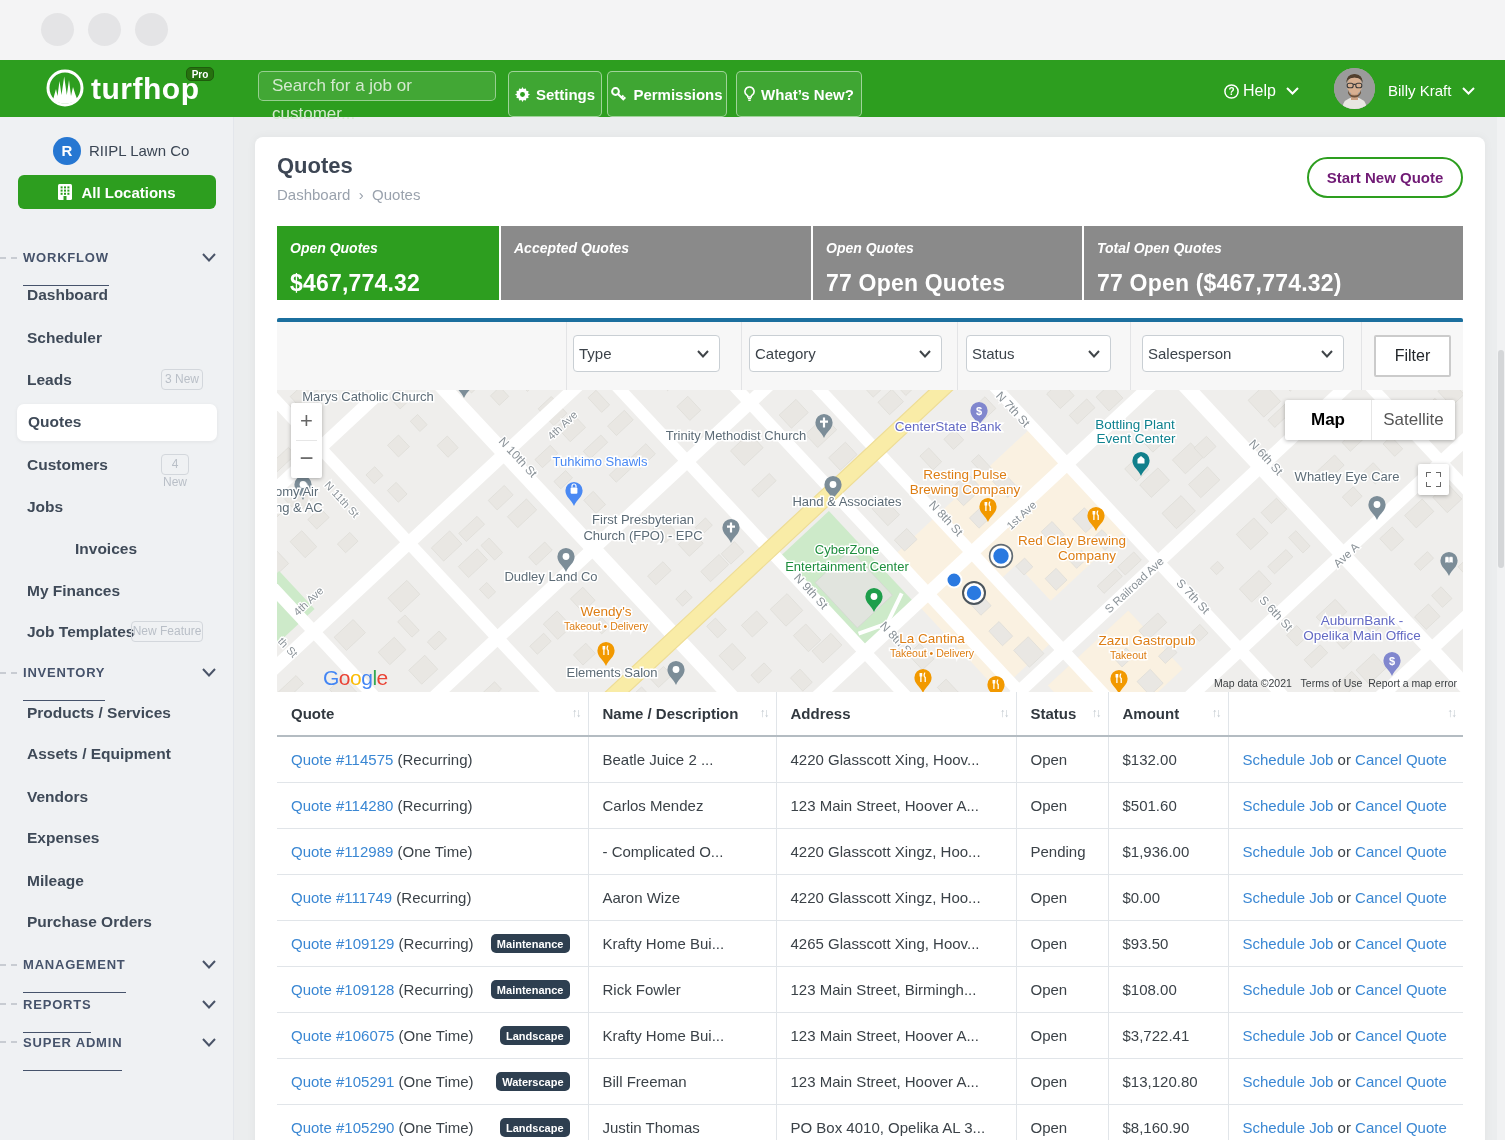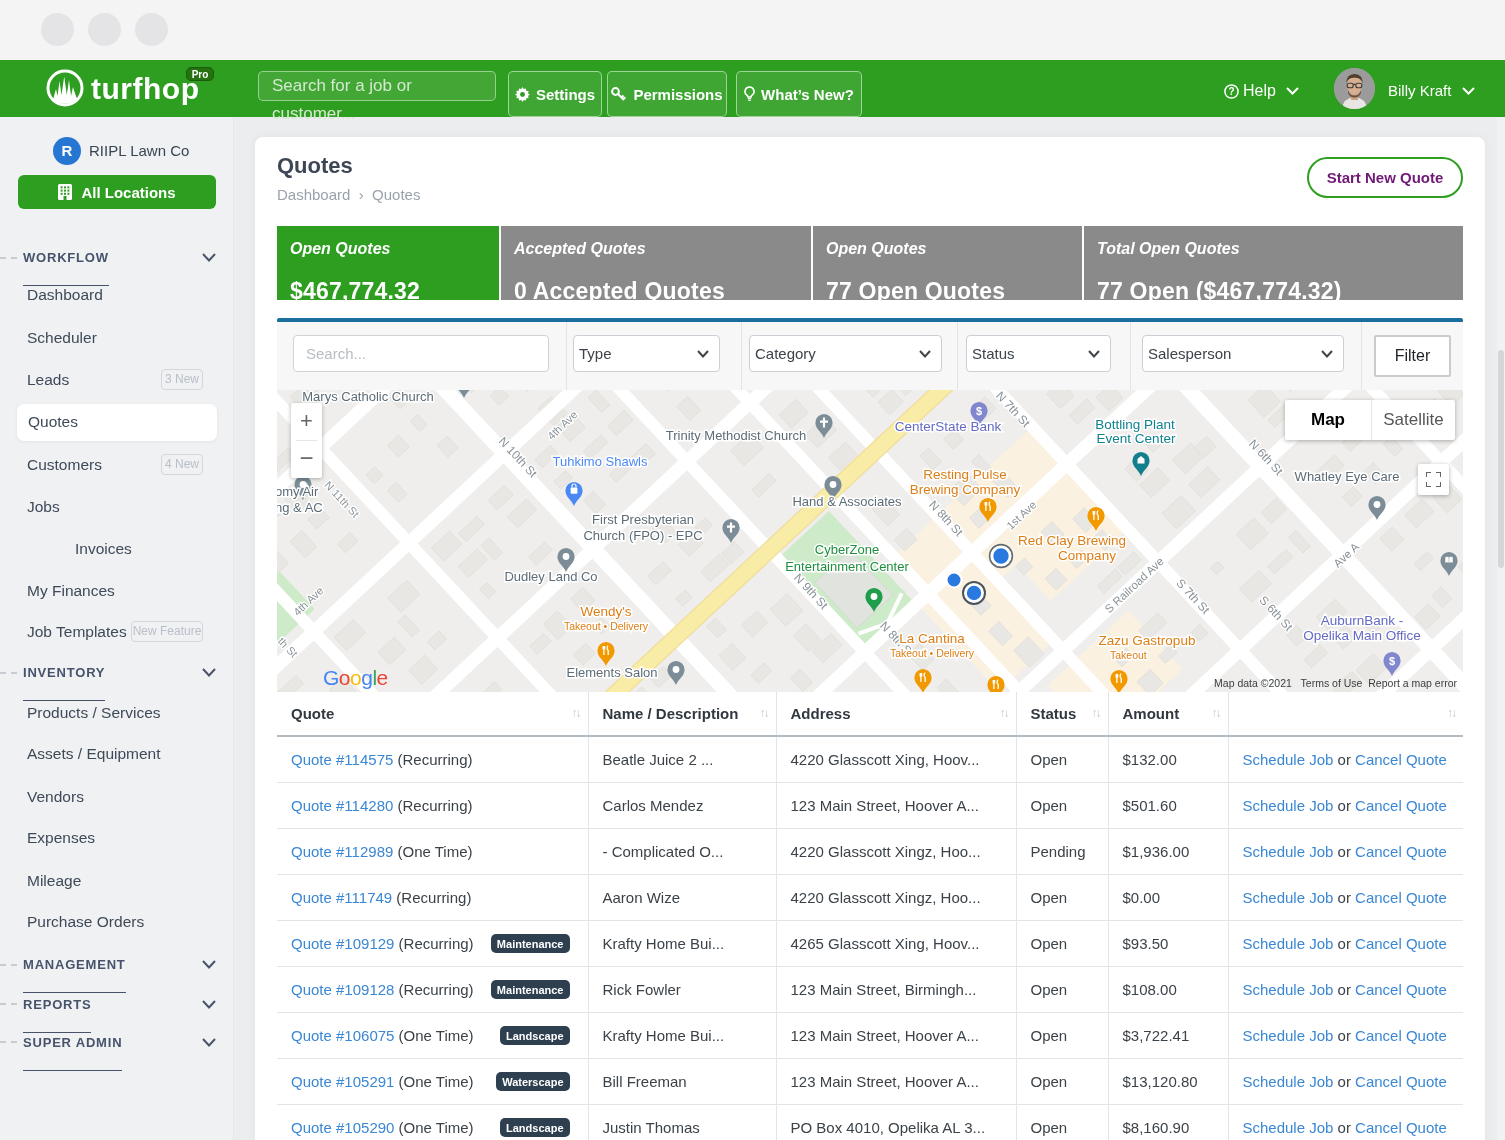--- a/index.html
+++ b/index.html
@@ -20,35 +20,35 @@
 .nav-right { position:absolute; top:0; height:57px; color:#fff; }
 
 
 .sidebar { position:absolute; left:0; top:117px; width:234px; height:1023px; background:#eff1f3; border-right:1px solid #e3e6eb; }
 .side-avatar { position:absolute; left:53px; top:20px; width:28px; height:28px; border-radius:50%; background:#2677d2; color:#fff; font-size:15px; font-weight:bold; text-align:center; line-height:28px; }
 .side-company { position:absolute; left:89px; top:25px; font-size:15px; font-weight:500; color:#3a4553; }
 .all-loc { position:absolute; left:18px; top:58px; width:198px; height:34px; background:#2d9e1f; border-radius:6px; color:#fff; font-size:15px; font-weight:bold; display:flex; align-items:center; justify-content:center; gap:9px; }
 .sec-head { position:absolute; left:23px; font-size:13px; font-weight:bold; letter-spacing:0.8px; color:#46536b; border-bottom:1.5px solid #46536b; padding-bottom:20px; }
 .sec-dash { position:absolute; left:0; width:17px; border-top:2px dashed #c8ccd2; }
 .sec-chev { position:absolute; left:202px; }
-.side-item { position:absolute; left:27px; font-size:15.5px; font-weight:400; color:#3f4a58;text-align:center; }
+.side-item { position:absolute; left:27px; font-size:15.5px; font-weight:700; color:#3f4a58;text-align:center; }
 .side-badge { position:absolute; border:1.5px solid #d3d7dc; border-radius:4px; color:#b9bfc7; font-size:12px; font-weight:500; text-align:center; }
 .side-active { position:absolute; left:17px; top:287px; width:200px; height:37px; background:#fff; border-radius:7px; box-shadow:0 1px 4px rgba(0,0,0,0.06); }
 
 
 .card { position:absolute; left:255px; top:137px; width:1230px; height:1010px; background:#fff; border-radius:8px 8px 0 0; box-shadow:0 0 10px rgba(0,0,0,0.05); }
 .page-title { position:absolute; left:22px; top:16px; font-size:22px; font-weight:bold; color:#3d4654; }
 .breadcrumb { position:absolute; left:22px; top:49px; font-size:15px; color:#9aa2ad; }
 .start-btn { position:absolute; right:22px; top:20px; width:156px; height:41px; border:2px solid #2d9e1f; border-radius:21px; color:#701a75; font-size:15px; font-weight:bold; text-align:center; line-height:37px; background:#fff; }
 
 
 .stats { position:absolute; left:22px; top:89px; width:1186px; height:74px; }
 .stat { position:absolute; top:0; height:74px; background:#8a8a8a; color:#fff; padding:14px 0 0 13px; }
 .stat.green { background:#2d9e1f; }
-.stat .lbl { font-size:16px; font-style:italic; font-weight:600; margin-bottom:20px; }
+.stat .lbl { font-size:14px; font-style:italic; font-weight:600; margin-bottom:14px; }
 .stat .big { font-size:23px; font-weight:bold; letter-spacing:0.2px; }
 
 
 .bluebar { position:absolute; left:22px; top:180.5px; width:1186px; height:5px; background:#1b6f9e; border-radius:2px; }
 .filters { position:absolute; left:22px; top:185px; width:1186px; height:68px; background:#f7f7f7; }
 .fdiv { position:absolute; top:0; width:1px; height:68px; background:#e3e4e6; }
 .fsearch { position:absolute; left:16px; top:13px; width:256px; height:37px; background:#fff; border:1px solid #cfd3d7; border-radius:4px; font-size:15px; color:#b7bdc3; line-height:35px; padding-left:12px; }
 .fselect { position:absolute; top:13px; height:37px; background:#fff; border:1px solid #c9cfd4; border-radius:4px; font-size:15px; color:#3c434a; line-height:35px; padding-left:5px; }
 .fselect svg { position:absolute; right:10px; top:14px; }
 .fbtn { position:absolute; left:1097px; top:13px; width:77px; height:42px; background:#fff; border:2px solid #cbcbcb; border-radius:2px; font-size:16px; color:#212529; text-align:center; line-height:38px; }
@@ -162,21 +162,21 @@
       <polyline points="1,1 7,7.5 13,1" fill="none" stroke="#4a5468" stroke-width="2"></polyline>
     </svg>
 
   <div class="side-item" style="top:169px;">Dashboard</div>
   <div class="side-item" style="top:212px;">Scheduler</div>
   <div class="side-item" style="top:254px;">Leads</div>
   <div class="side-badge" style="left:161px; top:252px; width:42px; height:21px; line-height:18px;">3 New</div>
   <div class="side-active"></div>
   <div class="side-item" style="top:296px; left:28px;">Quotes</div>
   <div class="side-item" style="top:339px;">Customers</div>
-  <div class="side-badge" style="left:161px; top:337px; width:42px; height:21px; line-height:18px;">4 New</div>
+  <div class="side-badge" style="left:161px; top:337px; width:28px; height:21px; line-height:18px;">4 New</div>
   <div class="side-item" style="top:381px;">Jobs</div>
   <div class="side-item" style="top:423px;margin-left:48px;">Invoices</div>
   <div class="side-item" style="top:465px;">My Finances</div>
   <div class="side-item" style="top:506px;">Job Templates</div>
   <div class="side-badge" style="left:131px; top:504px; width:72px; height:21px; line-height:18px;">New Feature</div>
 
   <div class="sec-dash" style="top:555px;"></div>
   <div class="sec-head" style="top:548px;">INVENTORY</div>
   <svg class="sec-chev" style="top:551px;" width="14" height="9" viewBox="0 0 14 9">
       <polyline points="1,1 7,7.5 13,1" fill="none" stroke="#4a5468" stroke-width="2"></polyline>
@@ -213,40 +213,38 @@
   <div class="breadcrumb">Dashboard &nbsp;›&nbsp; Quotes</div>
   <div class="start-btn">Start New Quote</div>
 
   <div class="stats">
     <div class="stat green" style="left:0; width:222px;">
         <div class="lbl">Open Quotes</div>
         <div class="big">$467,774.32</div>
       </div>
     <div class="stat" style="left:224px; width:310px;">
         <div class="lbl">Accepted Quotes</div>
-        <div class="big">0 Accepted Quotes</div>
       </div>
     <div class="stat" style="left:536px; width:269px;">
         <div class="lbl">Open Quotes</div>
         <div class="big">77 Open Quotes</div>
       </div>
     <div class="stat" style="left:807px; width:379px;">
         <div class="lbl">Total Open Quotes</div>
         <div class="big">77 Open ($467,774.32)</div>
       </div>
   </div>
 
   <div class="bluebar"></div>
   <div class="filters">
     <div class="fdiv" style="left:289px;"></div>
     <div class="fdiv" style="left:464px;"></div>
     <div class="fdiv" style="left:680px;"></div>
     <div class="fdiv" style="left:853px;"></div>
     <div class="fdiv" style="left:1084px;"></div>
-    <div class="fsearch">Search...</div>
     <div class="fselect" style="left:296px; width:147px;">Type<svg width="12" height="8" viewBox="0 0 12 8">
           <polyline points="1,1 6,6.5 11,1" fill="none" stroke="#404549" stroke-width="2"></polyline>
         </svg></div>
     <div class="fselect" style="left:472px; width:193px;">Category<svg width="12" height="8" viewBox="0 0 12 8">
           <polyline points="1,1 6,6.5 11,1" fill="none" stroke="#404549" stroke-width="2"></polyline>
         </svg></div>
     <div class="fselect" style="left:689px; width:145px;">Status<svg width="12" height="8" viewBox="0 0 12 8">
           <polyline points="1,1 6,6.5 11,1" fill="none" stroke="#404549" stroke-width="2"></polyline>
         </svg></div>
     <div class="fselect" style="left:865px; width:202px;">Salesperson<svg width="12" height="8" viewBox="0 0 12 8">

